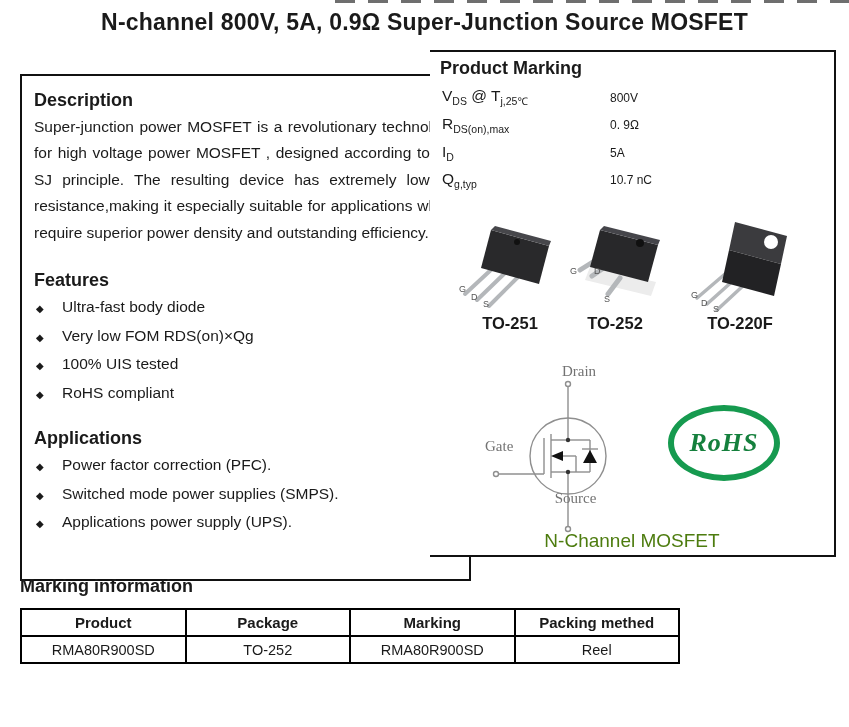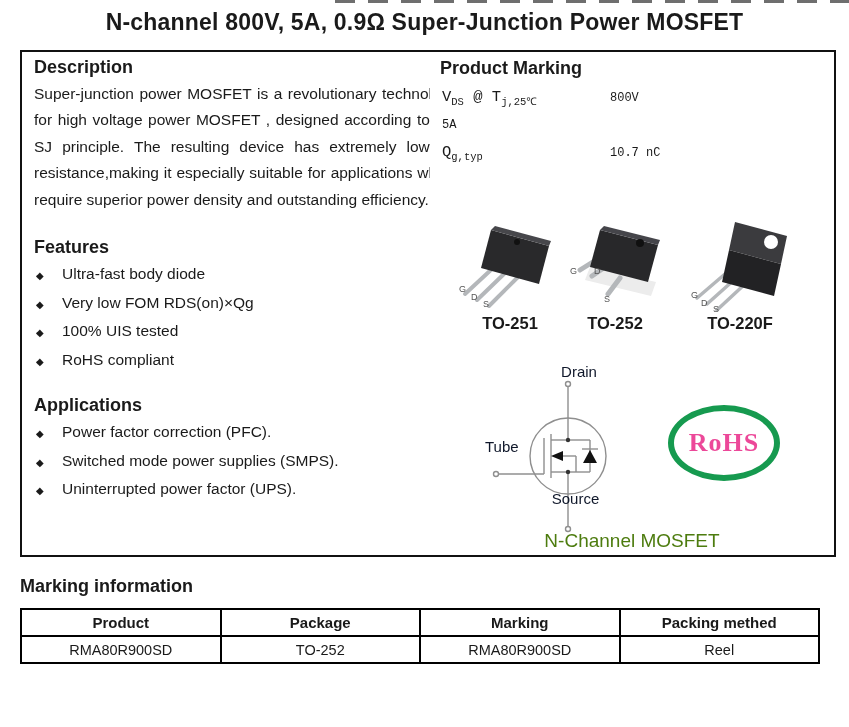--- a/index.html
+++ b/index.html
@@ -7,74 +7,74 @@
         font-family:"Liberation Sans",sans-serif;color:#1a1a1a;overflow:hidden;}
 
   
   .top-artifact{position:absolute;left:335px;top:0;width:514px;height:3px;
     background:repeating-linear-gradient(90deg,#4a4a4a 0 20px,transparent 20px 33px);opacity:.8;}
 
   .doc-title{position:absolute;left:0;top:9px;width:100%;text-align:center;
     font-size:23px;font-weight:bold;letter-spacing:0.2px;}
 
   .box{position:absolute;top:50px;height:507px;border:2px solid #111;box-sizing:border-box;background:#fff;}
-  .box-left{left:20px;width:451px;padding:3px 12px;}
+  .box-left{left:20px;width:451px;padding:12px 12px;margin-top:24px;}
   .box-right{left:430px;width:406px;border-left:none;}
 
   .sec-heading{font-size:18px;font-weight:bold;margin:2px 0 3px 0;}
   .desc-par{font-size:15.5px;line-height:26.4px;text-align:justify;margin:0;}
 
   .bullet-list{margin:2px 0 0 0;}
   .bullet-row{display:flex;align-items:baseline;line-height:26.5px;font-size:15.5px;}
   .bullet{flex:0 0 26px;font-size:10px;padding-left:2px;}
   .mt-feat{margin-top:24px;}
   .mt-app{margin-top:20px;}
 
   
   .ps-heading{position:absolute;left:10px;top:6px;font-size:18px;font-weight:bold;}
   .ps-rows{position:absolute;left:12px;top:32px;right:10px;}
-  .ps-row{display:flex;height:27.5px;align-items:center;font-size:15.5px;font-family:Liberation Mono, monospace;}
+  .ps-row{display:flex;height:27.5px;align-items:center;font-size:15.5px;}
   .ps-label{flex:0 0 168px;}
   .ps-label sub{font-size:10.5px;}
   .ps-value{font-size:12px;}
 
   .pkg{position:absolute;top:160px;width:110px;height:100px;}
   .pkg-name{position:absolute;top:262px;width:110px;text-align:center;
     font-size:16.5px;font-weight:bold;}
   .pkg-1{left:25px;} .pkg-2{left:130px;} .pkg-3{left:255px;}
 
   .sym-svg{position:absolute;left:50px;top:322px;}
-  .sym-label{position:absolute;font-size:15px;color:#0f172a;}
+  .sym-label{position:absolute;font-size:15px;color:#737373;font-family:Liberation Serif, serif;}
   .lbl-drain{left:114px;top:311px;width:70px;text-align:center;}
   .lbl-gate{left:55px;top:386px;}
   .lbl-source{left:108px;top:438px;width:75px;text-align:center;}
   .sym-caption{position:absolute;left:0;top:478px;width:100%;text-align:center;
     font-size:19px;color:#4d7c0f;}
 
   .rohs{position:absolute;left:238px;top:353px;width:100px;height:64px;
     border:6px solid #169a4f;border-radius:50%;display:flex;align-items:center;justify-content:center;}
   .rohs-text{font-family:"Liberation Serif",serif;font-weight:bold;font-size:26px;
     color:#169a4f;letter-spacing:1px;}
 
   .marking-heading{position:absolute;left:20px;top:576px;font-size:18px;font-weight:bold;}
-  .marking-table{position:absolute;left:20px;top:608px;width:800px;border-collapse:collapse;table-layout:fixed;}
+  .marking-table{position:absolute;left:20px;top:608px;width:660px;border-collapse:collapse;table-layout:fixed;}
   .marking-table th,.marking-table td{border:2px solid #000;text-align:center;height:25px;padding:0;}
   .marking-table th{font-size:15px;font-weight:bold;}
   .marking-table td{font-size:14.5px;font-weight:normal;}
 
   svg text{font-family:"Liberation Sans",sans-serif;}
 </style>
 </head>
 <body>
 
 <div class="page">
 
   <div class="top-artifact"></div>
 
-  <div class="doc-title">N-channel 800V, 5A, 0.9Ω Super-Junction Power MOSFET</div>
+  <div class="doc-title">N-channel 800V, 5A, 0.9Ω Super-Junction Source MOSFET</div>
 
   <div class="box box-left">
     <div class="sec-heading">Description</div>
     <p class="desc-par">Super-junction power MOSFET is a revolutionary technology for high voltage power MOSFET , designed according to the SJ principle. The resulting device has extremely low on resistance,making it especially suitable for applications which require superior power density and outstanding efficiency.</p>
 
     <div class="sec-heading mt-feat">Features</div>
     <div class="bullet-list" id="features-list">
         <div class="bullet-row">
           <span class="bullet">◆</span>
           <span>Ultra-fast body diode</span>
@@ -98,33 +98,38 @@
         <div class="bullet-row">
           <span class="bullet">◆</span>
           <span>Power factor correction (PFC).</span>
         </div>
         <div class="bullet-row">
           <span class="bullet">◆</span>
           <span>Switched mode power supplies (SMPS).</span>
         </div>
         <div class="bullet-row">
           <span class="bullet">◆</span>
-          <span>Uninterrupted power factor (UPS).</span>
+          <span>Applications power supply (UPS).</span>
         </div>
       </div>
   </div>
 
   <div class="box box-right">
     <div class="ps-heading">Product Marking</div>
     <div class="ps-rows" id="ps-rows">
         <div class="ps-row">
           <span class="ps-label"><span>V</span><sub>DS</sub><span> @ T</span><sub>j,25℃</sub></span>
           <span class="ps-value">800V</span>
         </div>
         <div class="ps-row">
+          <span class="ps-label"><span>R</span><sub>DS(on),max</sub></span>
+          <span class="ps-value">0. 9Ω</span>
+        </div>
+        <div class="ps-row">
+          <span class="ps-label"><span>I</span><sub>D</sub></span>
           <span class="ps-value">5A</span>
         </div>
         <div class="ps-row">
           <span class="ps-label"><span>Q</span><sub>g,typ</sub></span>
           <span class="ps-value">10.7 nC</span>
         </div>
       </div>
 
     <svg class="pkg pkg-1" viewBox="0 0 110 100" width="110" height="100">
       <line x1="38" y1="56" x2="10" y2="82" stroke="#b4b7ba" stroke-width="4" stroke-linecap="round"></line>
@@ -184,26 +189,26 @@
         <line x1="110" y1="66" x2="110" y2="98"></line>
         <line x1="110" y1="98" x2="88" y2="98"></line>
         <line x1="102" y1="75" x2="118" y2="75"></line>
       </g>
       <polygon points="71,82 83,77 83,87" fill="#111"></polygon>
       <polygon points="103,89 117,89 110,76" fill="#111"></polygon>
       <circle cx="88" cy="66" r="2.2" fill="#333"></circle>
       <circle cx="88" cy="98" r="2.2" fill="#333"></circle>
     </svg>
     <div class="sym-label lbl-drain">Drain</div>
-    <div class="sym-label lbl-gate">Tube</div>
+    <div class="sym-label lbl-gate">Gate</div>
     <div class="sym-label lbl-source">Source</div>
     <div class="sym-caption">N-Channel MOSFET</div>
 
     <div class="rohs" id="rohs-badge" style="border-color: rgb(22, 154, 79);">
-      <span class="rohs-text" style="color: #ec4899;">RoHS</span>
+      <span class="rohs-text" style="color: #15803d; font-style: italic;">RoHS</span>
     </div>
   </div>
 
   <div class="marking-heading">Marking information</div>
   <table class="marking-table">
     <thead>
         <tr id="marking-head">
           <th>Product</th>
           <th>Package</th>
           <th>Marking</th>

